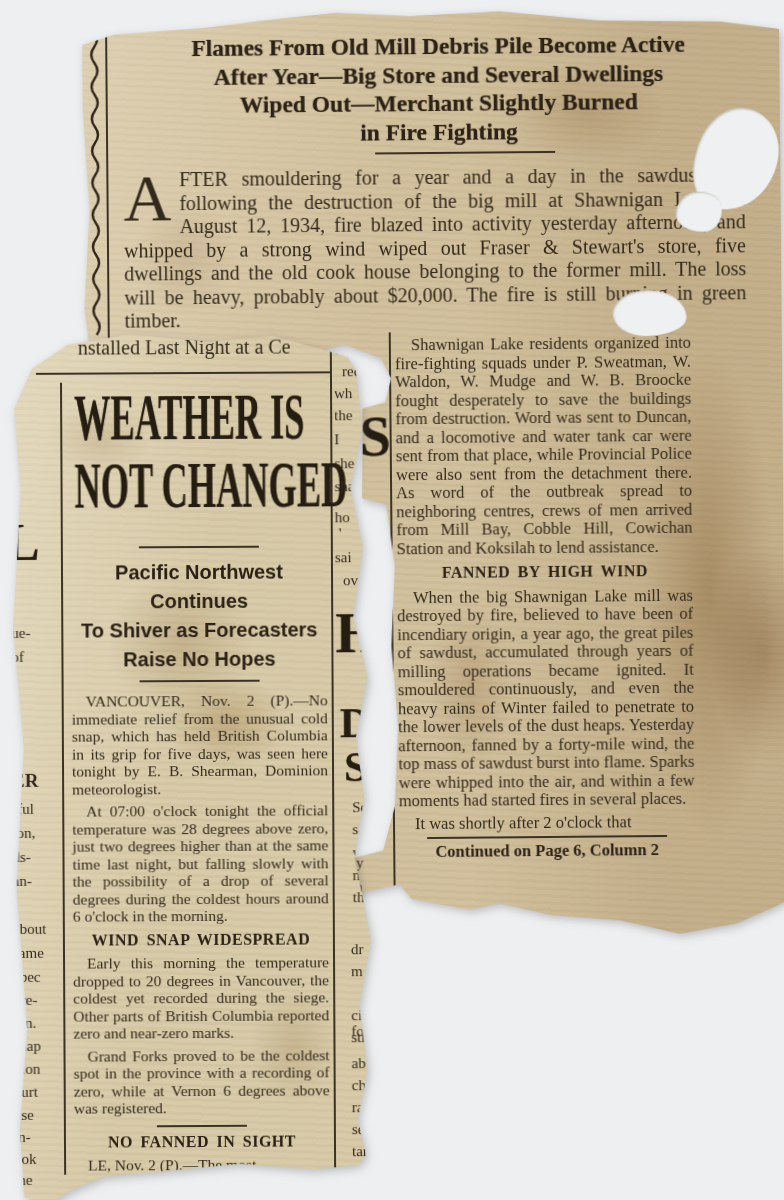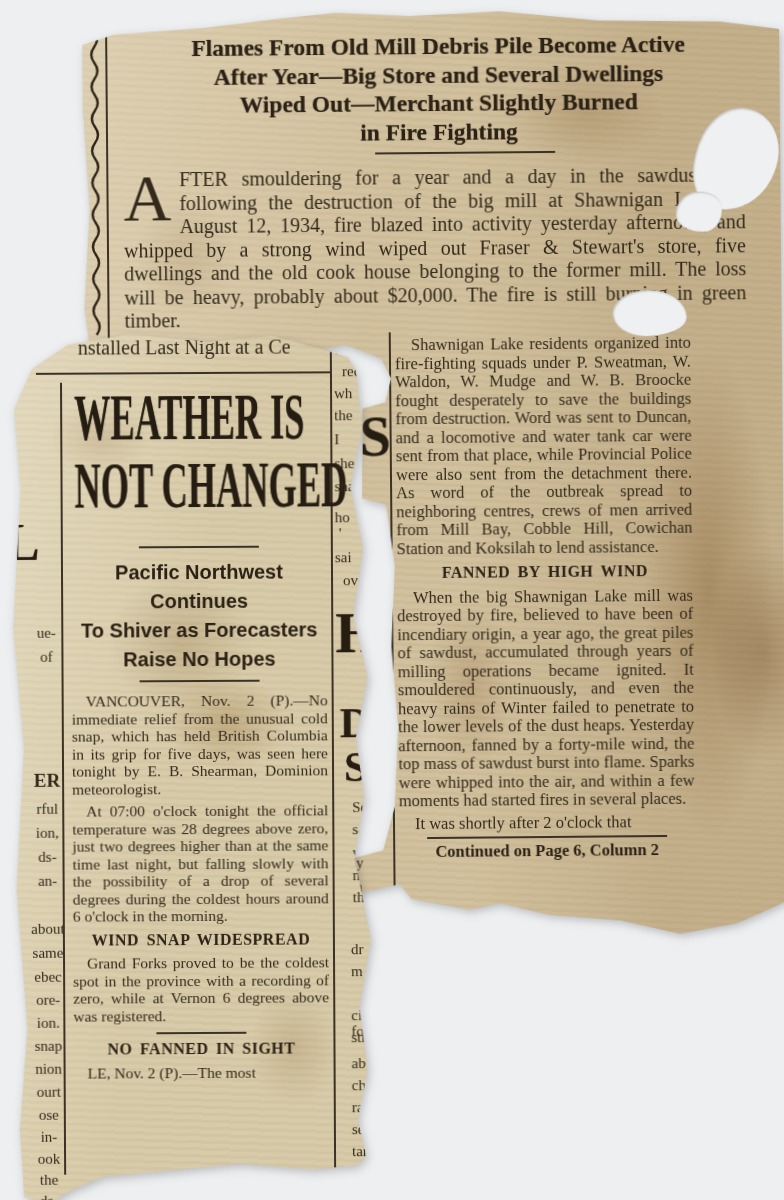--- a/index.html
+++ b/index.html
@@ -60,21 +60,21 @@
   .hl-line{position:absolute;left:64px;font-weight:bold;font-size:66px;line-height:62px;
     transform:scaleX(.55);transform-origin:0 50%;white-space:nowrap;color:#261d12;
     text-shadow:0 0 1px rgba(40,30,15,.6);}
   .lcol{position:absolute;left:60px;top:212px;width:256px;font-size:15.5px;line-height:17.5px;}
   .lcol p{margin:0 0 5px;text-align:justify;text-indent:14px;}
   .subhead{font-family:"Liberation Sans","DejaVu Sans",sans-serif;font-weight:bold;
     font-size:20px;line-height:29px;text-align:center;color:#2b2115;}
   .sm-div{height:2px;background:#3b3226;width:120px;margin:6px auto 10px;}
   .sm-div2{height:2px;background:#3b3226;width:90px;margin:8px auto 6px;}
   .frag{position:absolute;font-size:15px;line-height:16px;white-space:nowrap;}
-  .lfrag{left:12px;width:46px;text-align:center;}
+  .lfrag{left:0;width:46px;text-align:left;}
   .bigletter{position:absolute;font-weight:bold;color:#261d12;white-space:nowrap;
     text-shadow:0 0 1px rgba(40,30,15,.5);}
   .stain{position:absolute;pointer-events:none;mix-blend-mode:multiply;}
   .hole{position:absolute;background:#eef0f1;box-shadow:inset 1px 1px 2px rgba(120,110,90,.4);}
 </style>
 </head>
 <body>
 
 <div class="scan">
 
@@ -142,20 +142,21 @@
 
       <div class="lcol">
         <div class="sm-div"></div>
         <div class="subhead">Pacific Northwest Continues</div>
         <div class="subhead">To Shiver as Forecasters</div>
         <div class="subhead">Raise No Hopes</div>
         <div class="sm-div"></div>
         <p>VANCOUVER, Nov. 2 (P).—No immediate relief from the unusual cold snap, which has held British Columbia in its grip for five days, was seen here tonight by E. B. Shearman, Dominion meteorologist.</p>
         <p>At 07:00 o'clock tonight the official temperature was 28 degrees above zero, just two degrees higher than at the same time last night, but falling slowly with the possibility of a drop of several degrees during the coldest hours around 6 o'clock in the morning.</p>
         <div class="crosshead">WIND SNAP WIDESPREAD</div>
+        <p>Early this morning the temperature dropped to 20 degrees in Vancouver, the coldest yet recorded during the siege.  Other parts of British Columbia reported zero and near-zero marks.</p>
         <p>Grand Forks proved to be the coldest spot in the province with a recording of zero, while at Vernon 6 degrees above was registered.</p>
         <div class="sm-div2"></div>
         <div class="crosshead">NO FANNED IN SIGHT</div>
         <p>LE, Nov. 2 (P).—The most</p>
       </div>
 
       <div class="bigletter" style="left:-6px;top:184px;font-size:52px">L</div>
       <span class="frag lfrag" style="top:296px">ue-</span>
       <span class="frag lfrag" style="top:320px">of</span>
       <span class="frag lfrag" style="top:444px;font-weight:bold;font-size:19px">ER</span>

